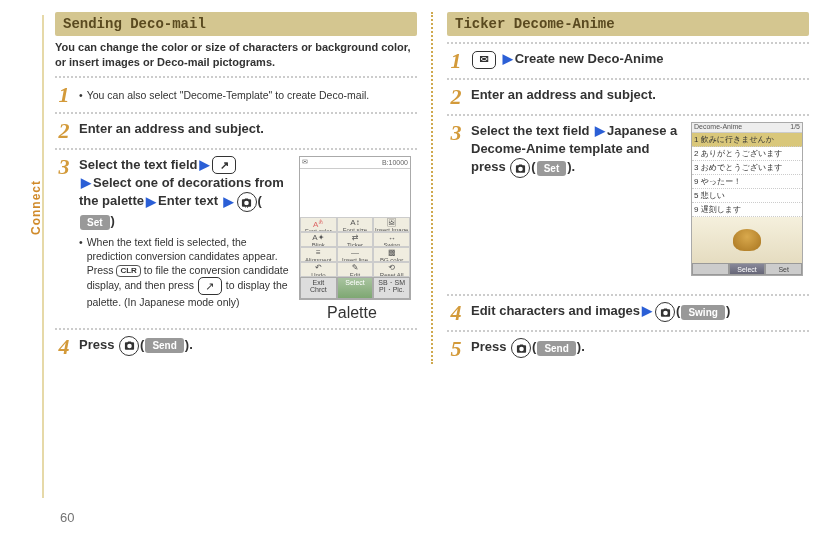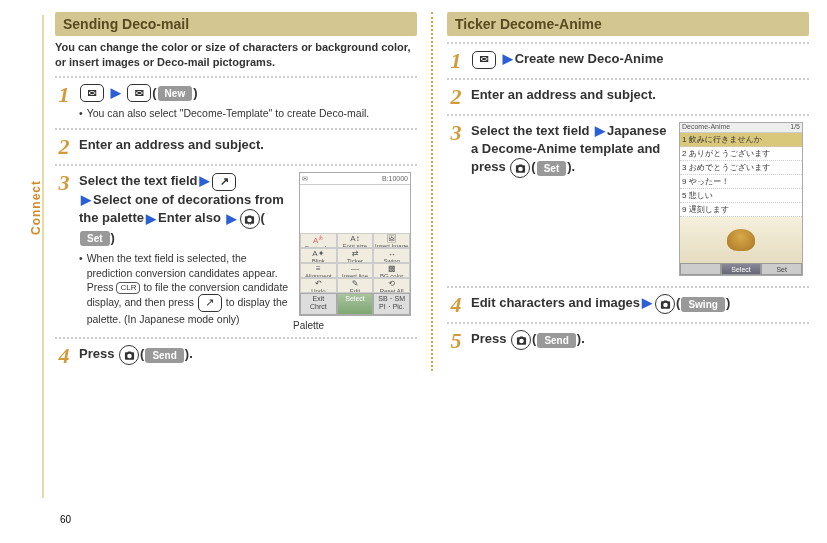--- a/index.html
+++ b/index.html
@@ -11,22 +11,22 @@
     color: #333;
     width: 827px;
     height: 543px;
     position: relative;
     background: #fff;
   }
   .page-number {
     position: absolute;
     bottom: 18px;
     left: 60px;
-    font-size: 10px;
-    color: #000000;
+    font-size: 13px;
+    color: #737373;
   }
   .side-tab {
     position: absolute;
     left: 29px;
     top: 180px;
     writing-mode: vertical-rl;
     transform: rotate(180deg);
     color: #d08a2a;
     font-weight: bold;
     font-size: 12px;
@@ -58,20 +58,21 @@
     border-left: 2px dotted #cfa94f;
   }
   .sec-title {
     background: #d4c690;
     color: #5a4a20;
     font-weight: bold;
     padding: 4px 8px;
     font-size: 14px;
     border-radius: 2px;
     margin-bottom: 4px;
+    font-family: Liberation Mono, monospace;
   }
   .lead {
     font-weight: bold;
     font-size: 11px;
     line-height: 1.35;
     margin: 0 0 4px 0;
   }
   .hr-dots {
     border: none;
     border-top: 2px dotted #ccc;
@@ -139,20 +140,21 @@
     font-family: Arial, sans-serif;
   }
   .clr-key {
     display: inline-block;
     border: 1.2px solid #555;
     border-radius: 4px;
     font-size: 8px;
     padding: 1px 3px;
     vertical-align: middle;
     line-height: 1;
+    font-weight: bold;
   }
   .note {
     font-size: 10.5px;
     line-height: 1.35;
     margin: 4px 0 2px 0;
   }
   .note-item {
     display: flex;
     gap: 4px;
   }
@@ -209,30 +211,30 @@
     border: 0.5px solid #aaa;
     padding: 1px 0;
     line-height: 1.1;
     color: #444;
   }
   .screenshot .sk.mid {
     background: linear-gradient(#a9c4a0, #7ea772);
     color: #fff;
   }
   .caption {
-    text-align: left;
-    font-size: 10px;
+    text-align: center;
+    font-size: 16px;
     margin-top: 2px;
     clear: right;
   }
   .screenshot2 {
     float: right;
-    width: 124px;
+    width: 112px;
     border: 1px solid #aaa;
-    margin: 0 0 4px 6px;
+    margin: 0 0 12px 6px;
     background: #f2efe6;
     font-size: 8px;
     overflow: hidden;
   }
   .screenshot2 .topbar {
     height: 10px;
     background: #eee;
     font-size: 7px;
     display: flex;
     justify-content: space-between;
@@ -299,25 +301,20 @@
 <div class="content">
 
   <div class="col">
     <div class="sec-title">Sending Deco-mail</div>
     <p class="lead">You can change the color or size of characters or background color, or insert images or Deco-mail pictograms.</p>
     <hr class="hr-dots">
 
     <div class="step">
       <div class="step-num">1</div>
       <div class="step-body">
-        <div class="step-title">
-          <span class="icon-key">✉</span>
-          <span class="arrow">▶</span>
-          <span class="icon-key">✉</span>(<span class="key-label">New</span>)
-        </div>
         <div class="note note-item">
           <span class="bullet">•</span>
             <span>You can also select "Decome-Template" to create Deco-mail.</span>
         </div>
       </div>
     </div>
     <hr class="hr-dots">
 
     <div class="step">
       <div class="step-num">2</div>
@@ -356,21 +353,21 @@
             <div class="sk"><span>Exit</span><br><span>Chrct</span></div>
             <div class="sk mid">Select</div>
             <div class="sk"><span>SB・SM</span><br><span>PI・Pic.</span></div>
           </div>
         </div>
         <div class="caption">Palette</div>
         </div>
 
         <div class="step-title">
           <span>Select the text field</span><span class="arrow">▶</span><span class="icon-key">↗</span>
-          <span class="arrow">▶</span><span>Select one of decorations from the palette</span><span class="arrow">▶</span><span>Enter also</span>
+          <span class="arrow">▶</span><span>Select one of decorations from the palette</span><span class="arrow">▶</span><span>Enter text</span>
           <span class="arrow">▶</span><span class="icon-key round camera-icon">
               <svg width="11" height="11" viewBox="0 0 24 24">
                 <path fill="#333" d="M9 3l-1.5 2H4a2 2 0 00-2 2v12a2 2 0 002 2h16a2 2 0 002-2V7a2 2 0 00-2-2h-3.5L15 3H9zm3 5a5 5 0 110 10 5 5 0 010-10z"></path>
                 <text x="12" y="23" font-size="7" text-anchor="middle" fill="#333">TV</text>
               </svg>
             </span>(<span class="key-label">Set</span>)
         </div>
         <div class="note note-item">
           <span class="bullet">•</span>
           <span>

